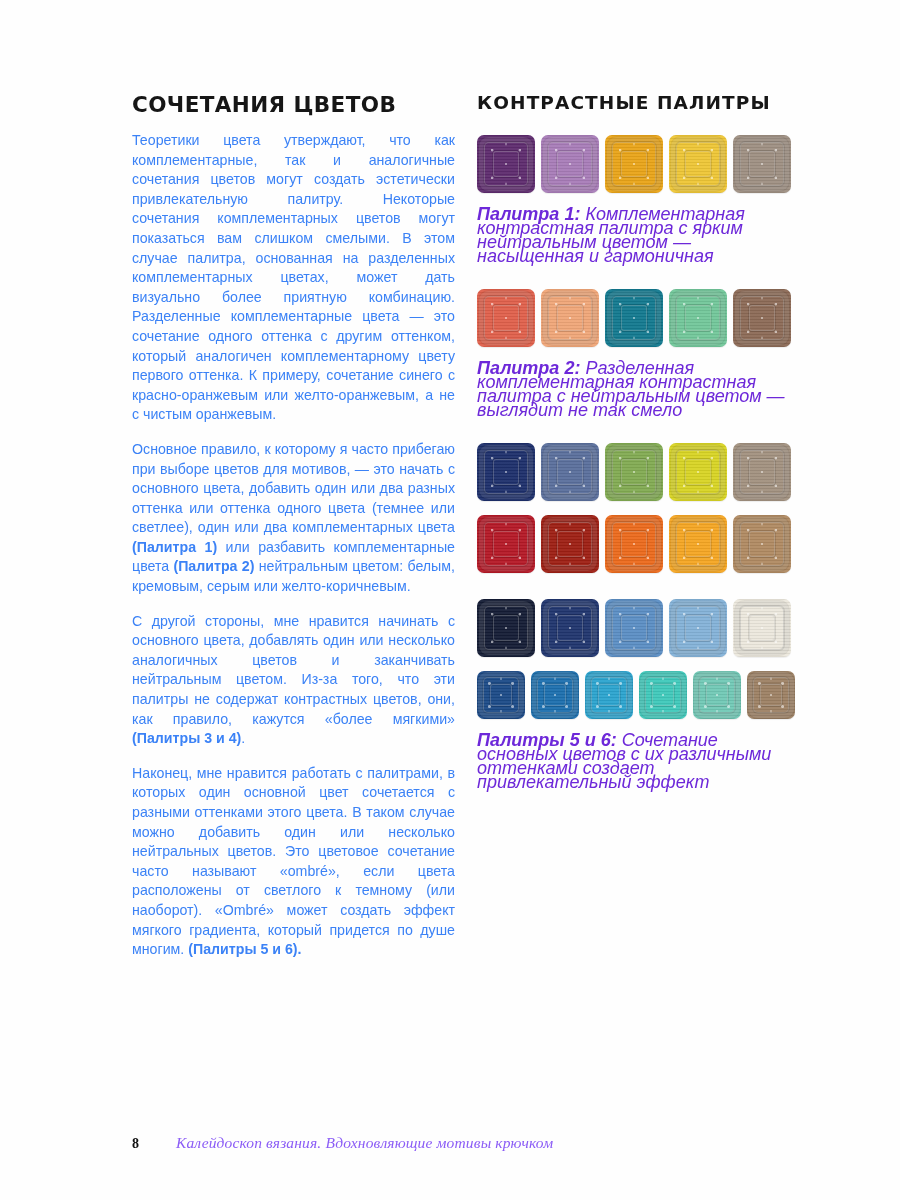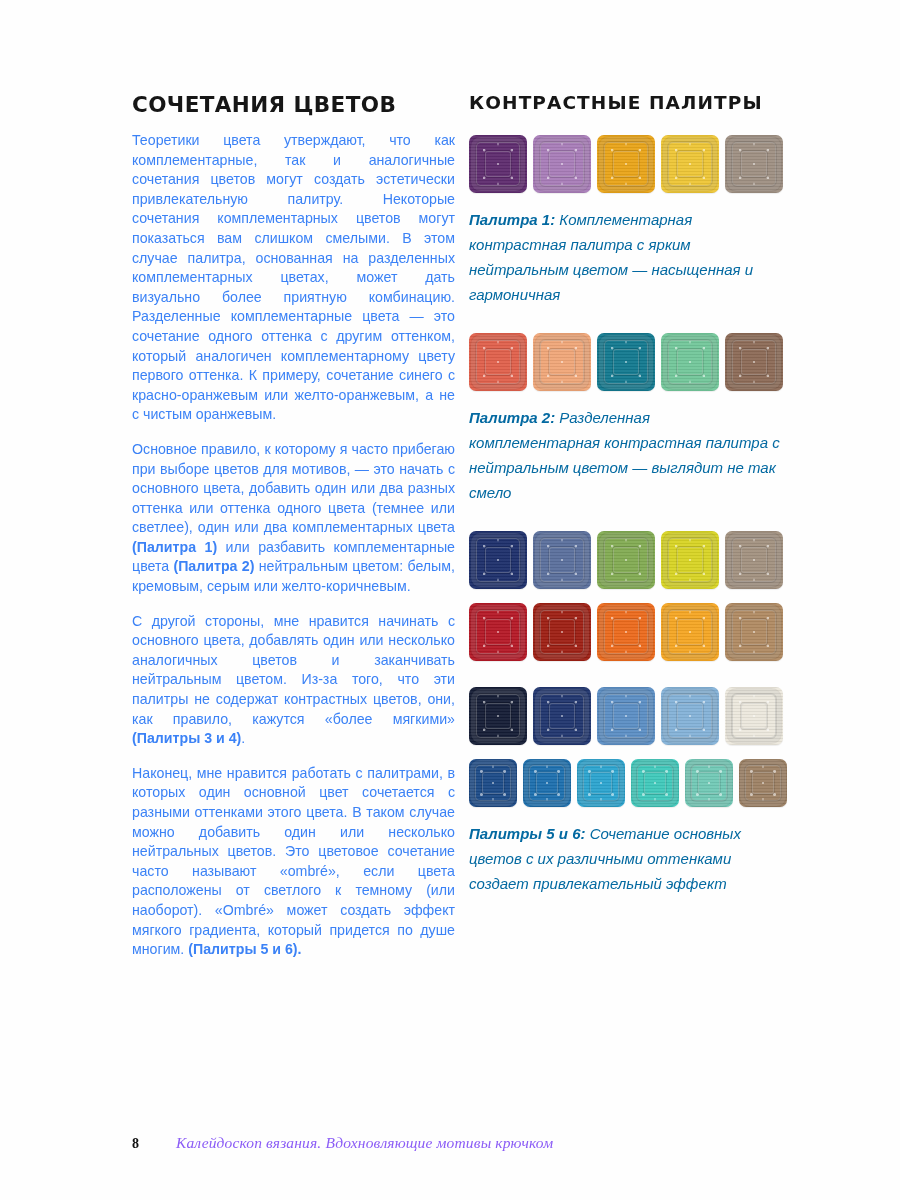--- a/index.html
+++ b/index.html
@@ -19,21 +19,21 @@
     height: 1200px;
     background: #fefefe;
   }
 
   .content {
     position: absolute;
     left: 132px;
     top: 92px;
     width: 660px;
     display: flex;
-    gap: 14px;
+    gap: 22px;
   }
 
   
   .col-left { width: 323px; }
 
   .main-title {
     font-size: 21.5px;
     font-weight: bold;
     letter-spacing: 0.4px;
     margin: 0 0 14px 0;
@@ -108,24 +108,24 @@
       radial-gradient(circle at 26% 26%, rgba(255,255,255,0.55) 0 1.3px, transparent 1.6px),
       radial-gradient(circle at 74% 26%, rgba(255,255,255,0.55) 0 1.3px, transparent 1.6px),
       radial-gradient(circle at 26% 74%, rgba(255,255,255,0.55) 0 1.3px, transparent 1.6px),
       radial-gradient(circle at 74% 74%, rgba(255,255,255,0.55) 0 1.3px, transparent 1.6px),
       radial-gradient(circle at 50% 16%, rgba(255,255,255,0.30) 0 1.1px, transparent 1.4px),
       radial-gradient(circle at 50% 84%, rgba(255,255,255,0.30) 0 1.1px, transparent 1.4px),
       repeating-linear-gradient(0deg, rgba(0,0,0,0.06) 0 1px, rgba(255,255,255,0.05) 1px 3px);
   }
 
   .caption {
-    font-size: 15px;
-    line-height: 25px;
+    font-size: 18px;
+    line-height: 14px;
     font-style: italic;
-    color: #0369a1;
+    color: #6d28d9;
     margin: 8px 0 0 0;
   }
   .caption .lbl { font-weight: bold; font-style: italic; }
 
   .pal-block { margin-bottom: 26px; }
   .pal-block:last-child { margin-bottom: 0; }
 
   
   .footer {
     position: absolute;

